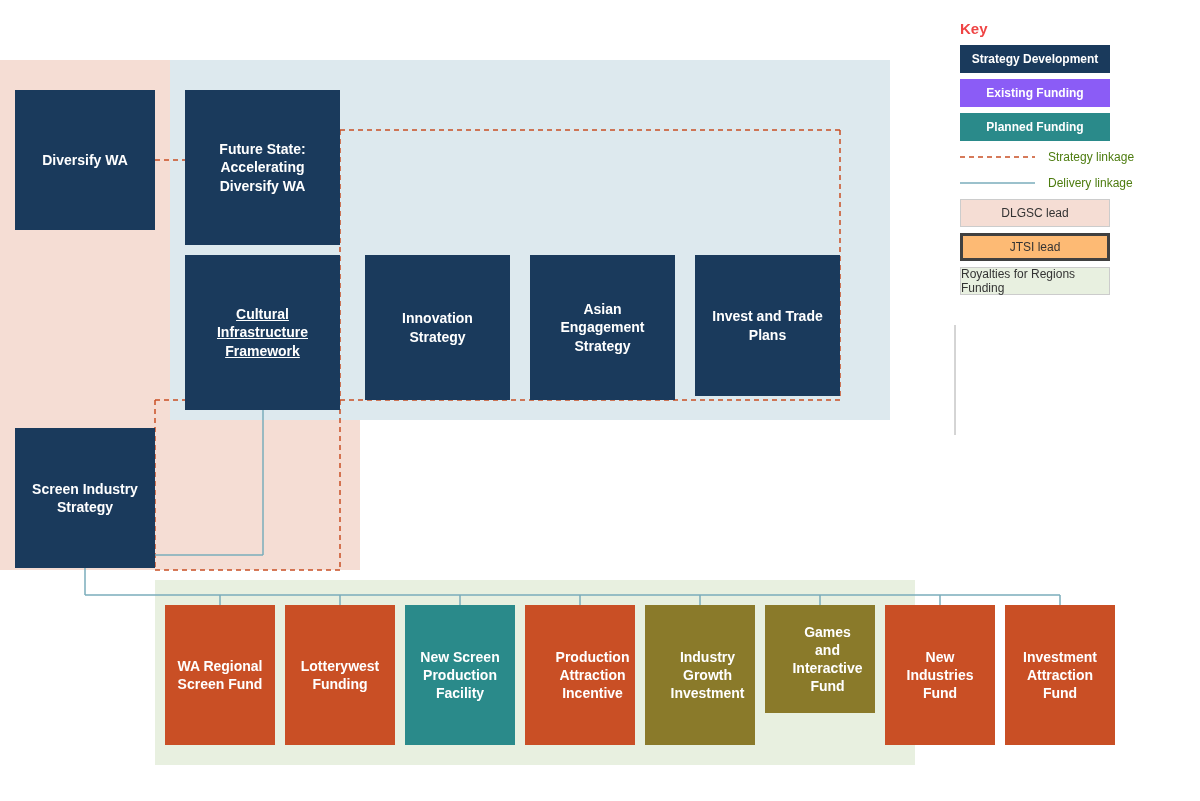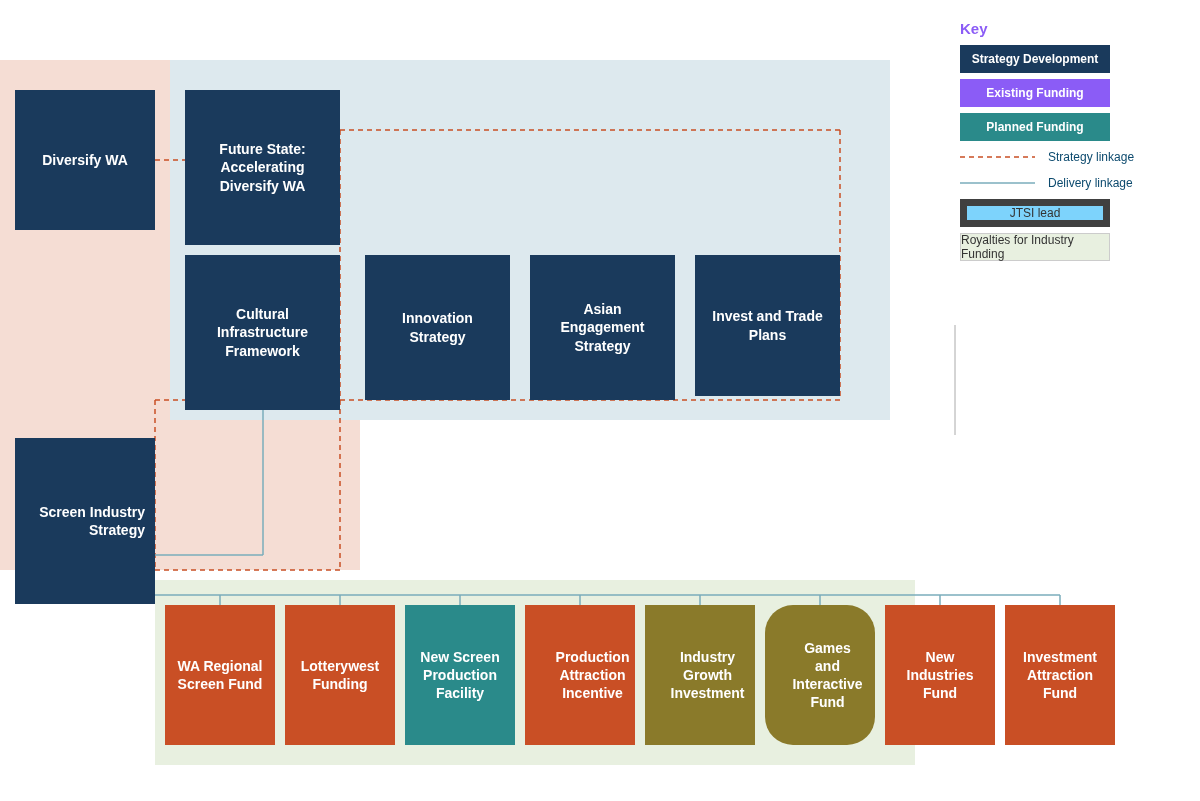--- a/index.html
+++ b/index.html
@@ -74,37 +74,37 @@
     .box-diversify-wa {
       top: 90px; left: 15px;
       width: 140px; height: 140px;
     }
     .box-future-state {
       top: 90px; left: 185px;
       width: 155px; height: 155px;
     }
     .box-cultural {
       top: 255px; left: 185px;
-      width: 155px; height: 155px;
+      width: 155px; height: 155px; text-decoration: underline;
     }
     .box-innovation {
       top: 255px; left: 365px;
       width: 145px; height: 145px;
     }
     .box-asian {
       top: 255px; left: 530px;
       width: 145px; height: 145px;
     }
     .box-invest {
       top: 255px; left: 695px;
       width: 145px; height: 141px;
     }
     .box-screen {
-      top: 438px; left: 15px;
-      width: 140px; height: 166px; text-align: right;
+      top: 428px; left: 15px;
+      width: 140px; height: 140px;
     }
 
     
     .box-wa-regional {
       top: 605px; left: 165px;
       width: 110px; height: 140px;
     }
     .box-lotterywest {
       top: 605px; left: 285px;
       width: 110px; height: 140px;
@@ -116,21 +116,21 @@
     .box-production {
       top: 605px; left: 525px;
       width: 110px; height: 140px; padding-left: 35px;
     }
     .box-industry {
       top: 605px; left: 645px;
       width: 110px; height: 140px;
     }
     .box-games {
       top: 605px; left: 765px;
-      width: 110px; height: 140px; border-radius: 28px;
+      width: 110px; height: 108px;
     }
     .box-new-industries {
       top: 605px; left: 885px;
       width: 110px; height: 140px;
     }
     .box-investment {
       top: 605px; left: 1005px;
       width: 110px; height: 140px;
     }
 
@@ -148,21 +148,21 @@
       position: absolute;
       top: 20px;
       right: 10px;
       width: 230px;
     }
 
     .key-title {
       font-weight: bold;
       font-size: 15px;
       margin-bottom: 8px;
-      color: #8b5cf6;
+      color: #ef4444;
     }
 
     .key-item {
       display: flex;
       align-items: center;
       margin-bottom: 6px;
     }
 
     .key-box {
       width: 150px;
@@ -183,21 +183,21 @@
       height: 20px;
     }
 
     .key-line {
       width: 80px;
       flex-shrink: 0;
     }
 
     .key-line-label {
       font-size: 12px;
-      color: #0c4a6e;
+      color: #4d7c0f;
       margin-left: 8px;
     }
 
     .key-region-item {
       display: flex;
       align-items: center;
       margin-bottom: 6px;
     }
 
     .key-region-box {
@@ -338,24 +338,29 @@
       <span class="key-line-label">Strategy linkage</span>
     </div>
     <div class="key-line-item">
       <svg class="key-line" height="14" width="80">
         <line x1="0" y1="7" x2="75" y2="7" stroke="#7aadbb" stroke-width="1.5"></line>
       </svg>
       <span class="key-line-label">Delivery linkage</span>
     </div>
 
     <div class="key-region-item">
-      <div class="key-region-box" style="background:#7dd3fc; border:7px solid #404040;">
+      <div class="key-region-box" style="background:#f5ddd4; border:1px solid #ccc;">
+        <span>DLGSC lead</span>
+      </div>
+    </div>
+    <div class="key-region-item">
+      <div class="key-region-box" style="background:#fdba74; border:3px solid #404040;">
         <span>JTSI lead</span>
       </div>
     </div>
     <div class="key-region-item">
       <div class="key-region-box" style="background:#e8f0e0; border:1px solid #ccc;">
-        <span>Royalties for Industry Funding</span>
+        <span>Royalties for Regions Funding</span>
       </div>
     </div>
   </div>
 
 </div>
 
 </body></html>

